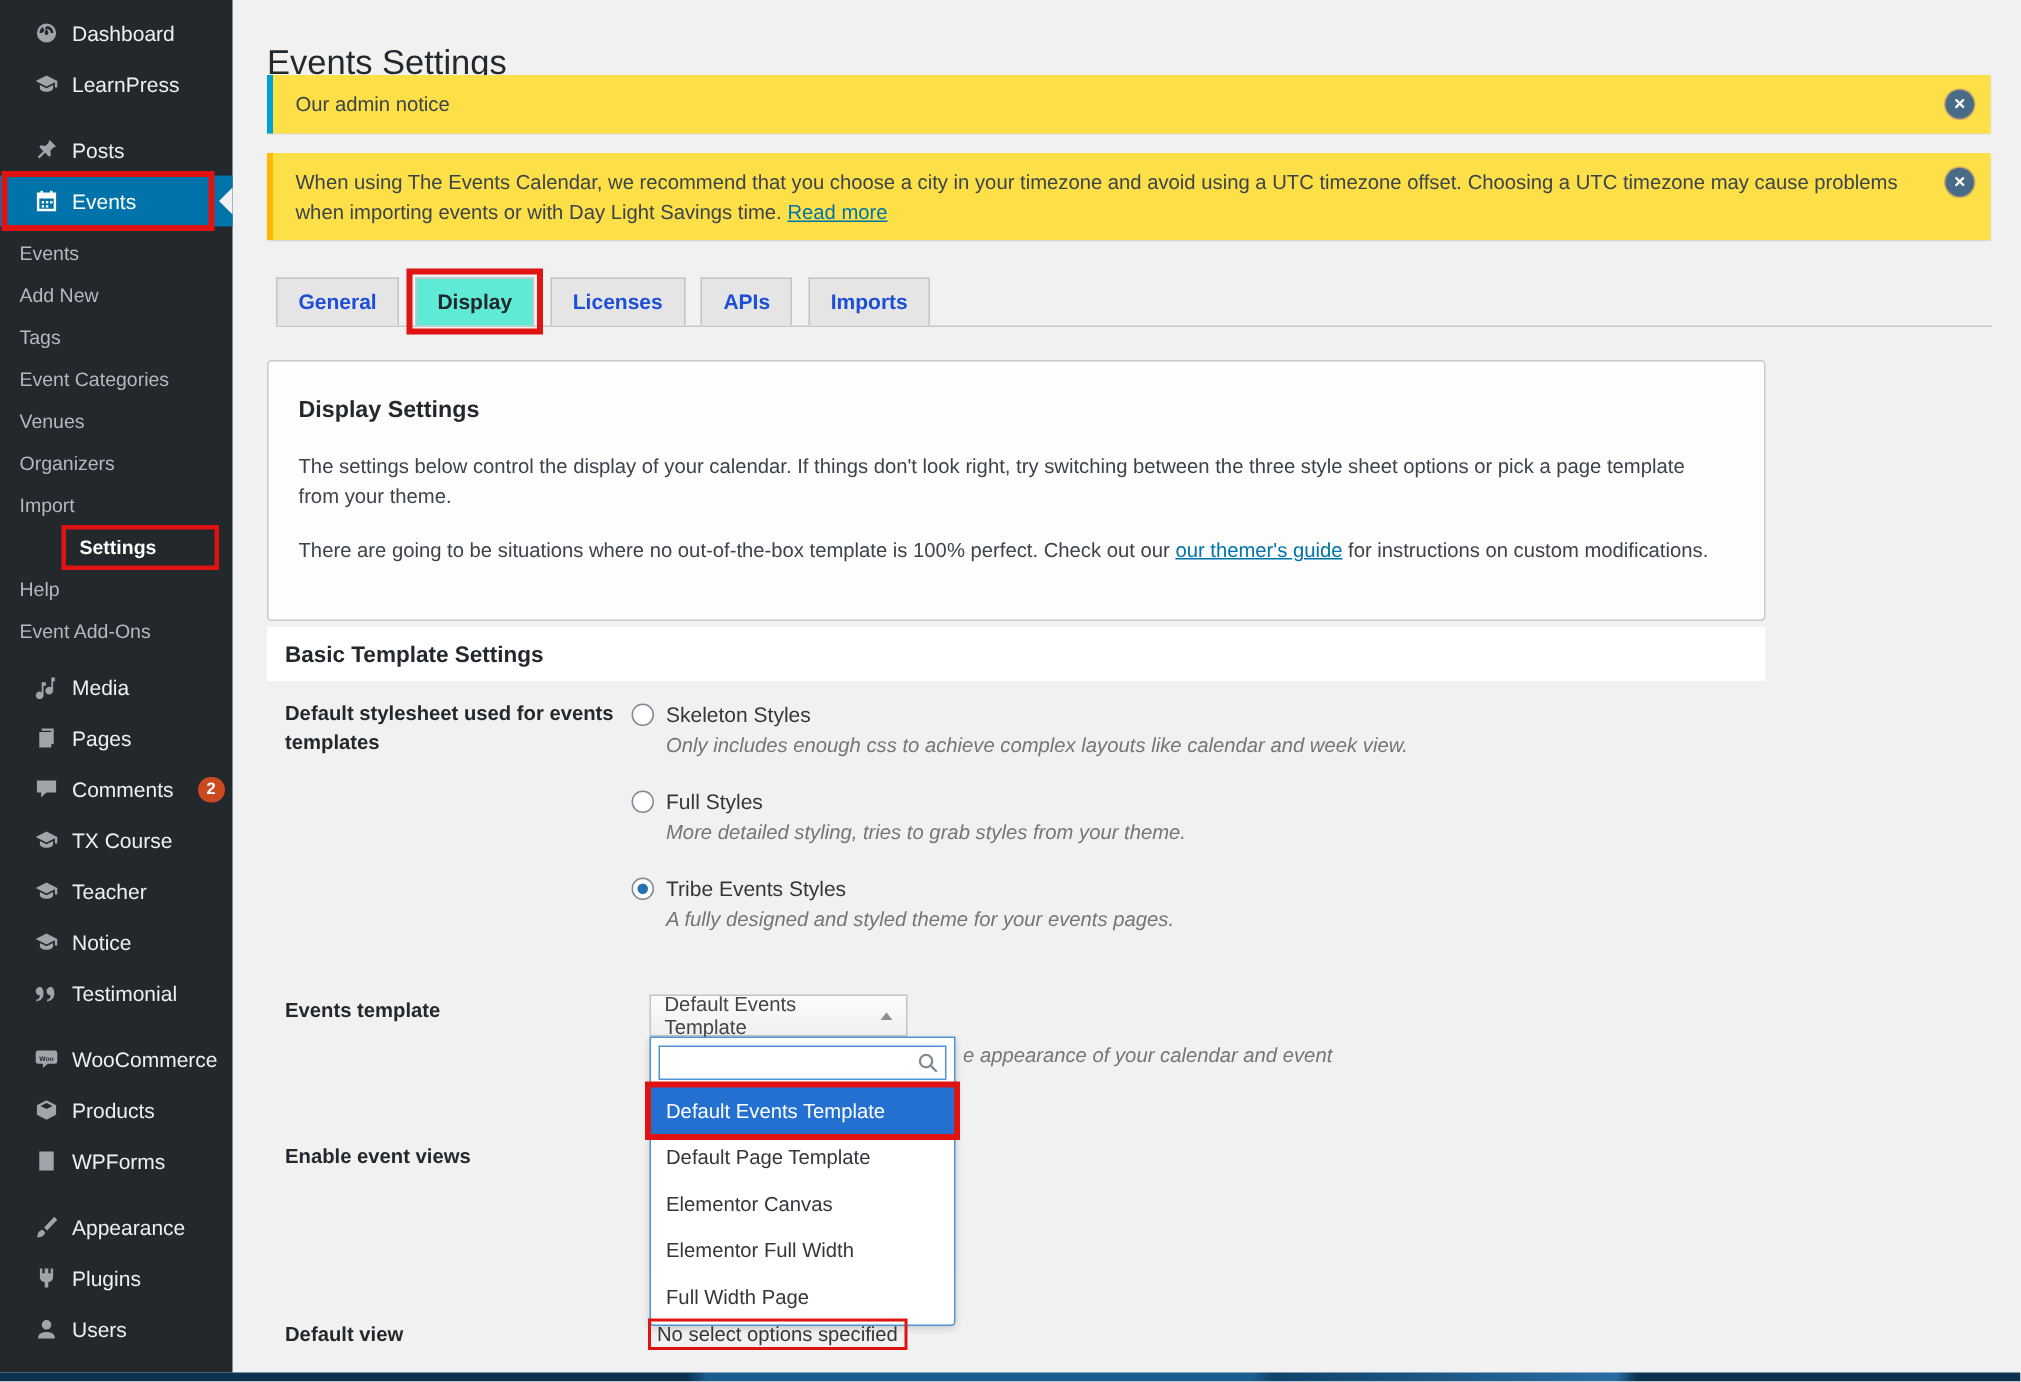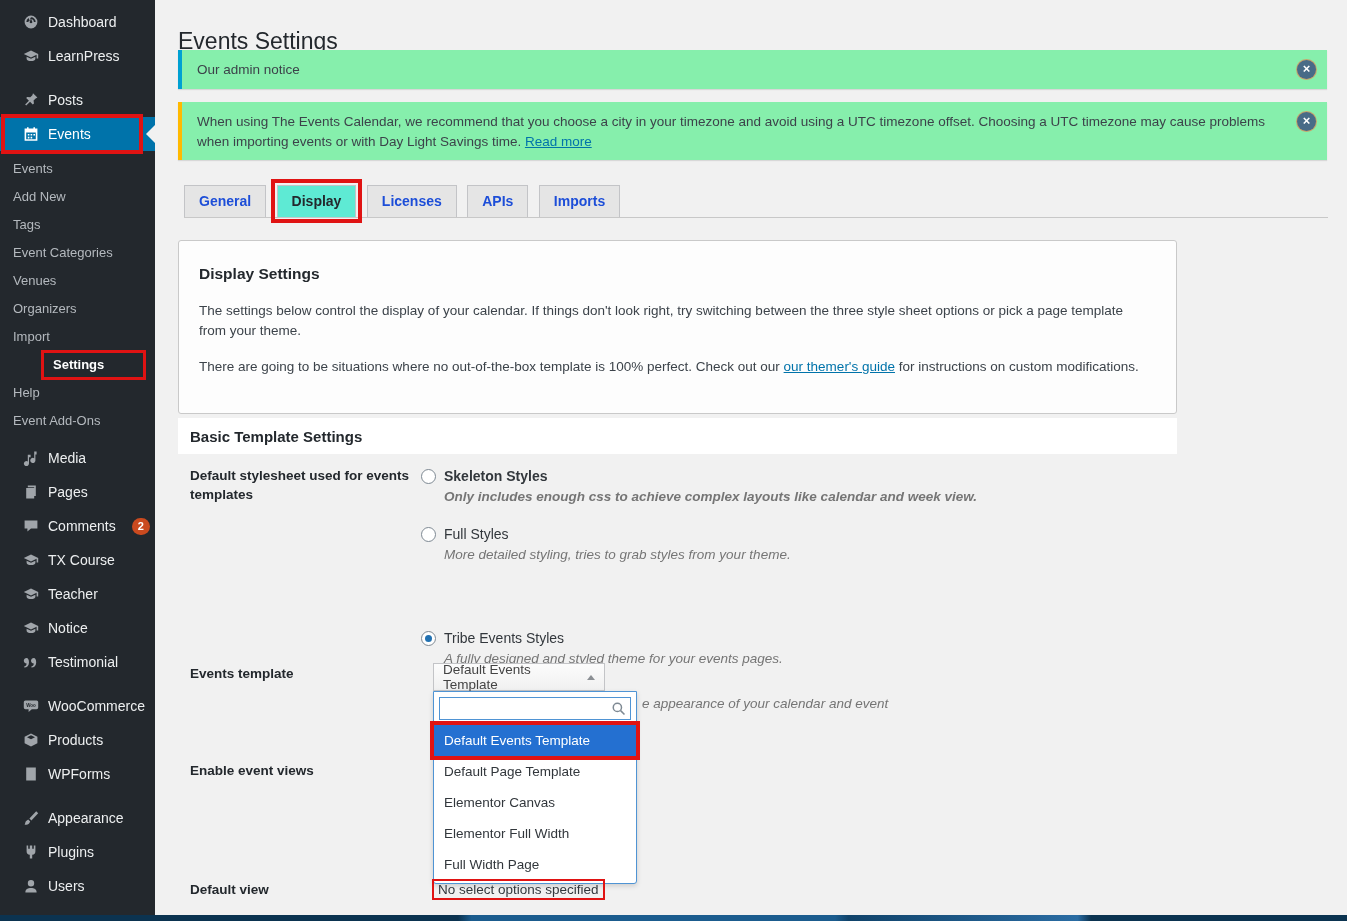--- a/index.html
+++ b/index.html
@@ -41,21 +41,21 @@
     border-right:9px solid #f1f1f1;
   }
   
   .rb { position:absolute; border:4px solid #e01313; pointer-events:none; z-index:30; }
   .rb-events { left:1px; right:12px; top:-3px; bottom:-3px; }
   .rb-settings { left:1px; right:9px; top:-1px; bottom:-1px; border-width:3px; }
   
   .content { position:absolute; left:155px; top:0; width:1192px; height:915px; }
   h1.title { position:absolute; left:23px; top:28px; font-size:23px; font-weight:400; color:#23282d; }
   .notice {
-    position:absolute; left:23px; width:1149px; background:#86efac;
+    position:absolute; left:23px; width:1149px; background:#fde047;
     box-shadow:0 1px 1px rgba(0,0,0,.1); font-size:13.5px; color:#3c434a;
   }
   .notice-info { top:50px; height:39px; border-left:4px solid #00a0d2; display:flex; align-items:center; padding:0 45px 0 15px; }
   .notice-warn { top:102px; height:58px; border-left:4px solid #ffb900; padding:10px 55px 0 15px; line-height:19.5px; }
   .dismiss {
     position:absolute; right:11px; width:19px; height:19px; border-radius:50%;
     background:#486b87; color:#fff; font-size:13px; font-weight:bold; line-height:18px;
     text-align:center; cursor:pointer; box-shadow:0 0 0 1px #c9a36b;
   }
   .notice-info .dismiss { top:10px; }
@@ -94,21 +94,21 @@
   
   .radio-block { position:absolute; left:266px; }
   .radio-row { display:flex; align-items:center; gap:8px; }
   .radio {
     width:15px; height:15px; border:1px solid #7e8993; border-radius:50%;
     background:#fff; flex:none; cursor:pointer;
   }
   .radio.checked::after { content:""; display:block; width:7px; height:7px; margin:3px; border-radius:50%; background:#2271b1; }
   .radio-row .rlabel { font-size:14px; color:#32373c; }
   .rdesc { margin:5px 0 0 23px; font-style:italic; color:#757575; font-size:13.5px; }
-  #rb0 { top:468px;font-weight:bold; } #rb1 { top:526px; } #rb2 { top:584px;margin-top:46px; }
+  #rb0 { top:468px; } #rb1 { top:526px; } #rb2 { top:584px; }
   
   .sel-frag { position:absolute; left:487px; top:696px; font-style:italic; color:#757575; font-size:13.5px; }
   .sel-control {
     position:absolute; left:278px; top:663px; width:172px; height:28px;
     background:linear-gradient(#fcfcfc,#f0f0f0); border:1px solid #c3c4c7;
     display:flex; align-items:center; padding:0 24px 0 9px;
     font-size:13.5px; color:#444; cursor:pointer; z-index:4;
   }
   .up-arrow {
     position:absolute; right:9px; top:11px; width:0; height:0;

